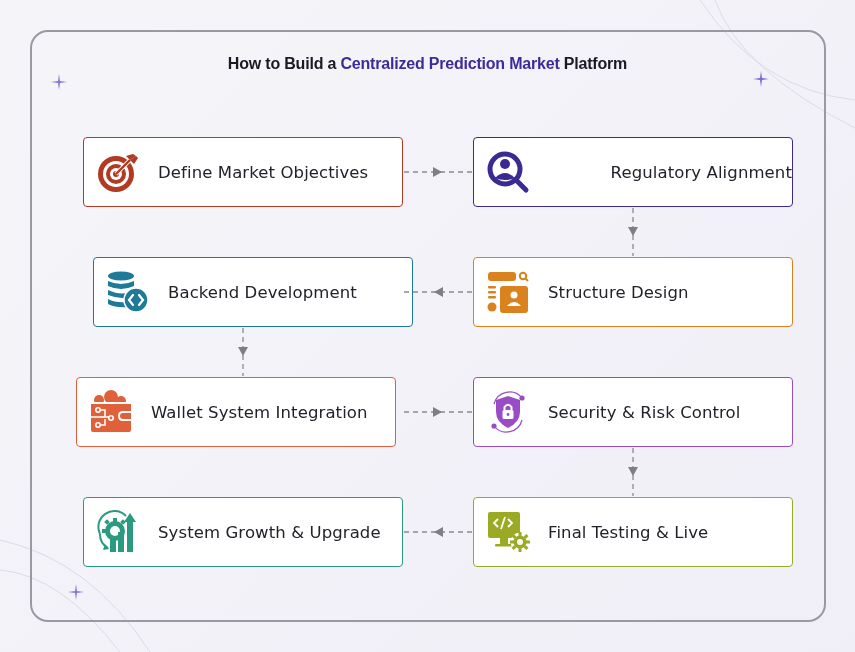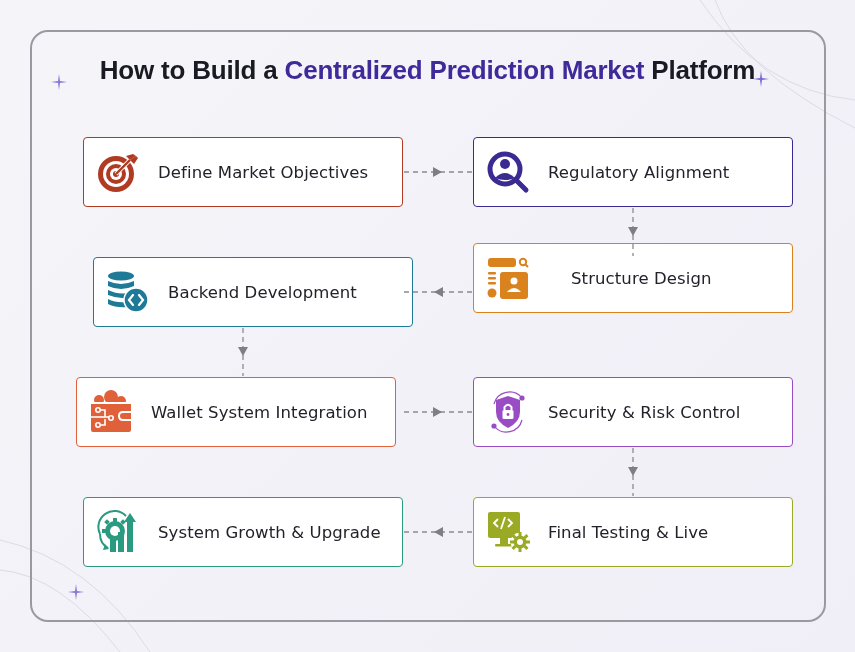--- a/index.html
+++ b/index.html
@@ -10,21 +10,21 @@
     }
     .stage { position: relative; width: 855px; height: 652px; background: linear-gradient(135deg, #f5f5f9 0%, #f2f1f8 60%, #f0eff7 100%); }
     .deco-lines { position: absolute; left: 0; top: 0; width: 855px; height: 652px; pointer-events: none; }
     .frame {
       position: absolute; left: 30px; top: 30px; width: 796px; height: 592px;
       border: 2px solid #9a99a2; border-radius: 18px;
     }
     .title {
       position: absolute; left: 0; top: 55px; width: 855px; text-align: center;
       font-family: "Liberation Sans", sans-serif;
-      font-size: 26px; font-weight: bold; color: #1a1a24; letter-spacing: -0.2px;
+      font-size: 16px; font-weight: bold; color: #1a1a24; letter-spacing: -0.2px;
     }
     .title .hl { color: #3f2a9a; }
     .card {
       position: absolute; width: 320px; height: 70px;
       background: #ffffff; border: 1.5px solid #888; border-radius: 4px;
       display: flex; align-items: center;
     }
     .card .icon { width: 44px; height: 44px; margin-left: 12px; flex: 0 0 44px; display: flex; align-items: center; justify-content: center; }
     .card .icon svg { width: 44px; height: 44px; }
     .card .label {
@@ -71,33 +71,33 @@
         <circle cx="20" cy="24" r="3" fill="#b03a22"></circle>
         <line x1="20" y1="24" x2="34" y2="10" stroke="#fff" stroke-width="4"></line>
         <line x1="20" y1="24" x2="34" y2="10" stroke="#b03a22" stroke-width="2.4"></line>
         <path d="M30 6 L34 10 L40 6 L37 4 Z" fill="#b03a22"></path>
         <path d="M34 10 L38 14 L42 8 L40 6 Z" fill="#b03a22"></path>
       </svg>
     </div>
     <span class="label">Define Market Objectives</span>
   </div>
 
-  <div class="card" style="left:473px; top:137px; border-color:#3a2a92;">
+  <div class="card" style="left:473px; top:137px; border-color:#3a2a92;justify-content:space-between;">
     <div class="icon">
       <svg viewBox="0 0 44 44">
         <circle cx="19" cy="19" r="15" fill="none" stroke="#3a2a92" stroke-width="5"></circle>
         <circle cx="19" cy="14" r="5" fill="#3a2a92"></circle>
         <path d="M9 28 Q19 18 29 28 Q19 32 9 28 Z" fill="#3a2a92"></path>
         <line x1="30" y1="30" x2="40" y2="40" stroke="#3a2a92" stroke-width="5" stroke-linecap="round"></line>
       </svg>
     </div>
     <span class="label">Regulatory Alignment</span>
   </div>
 
-  <div class="card" style="left:473px; top:243px; border-color:#d9821e;gap:23px;">
+  <div class="card" style="left:473px; top:257px; border-color:#d9821e;">
     <div class="icon">
       <svg viewBox="0 0 44 44">
         <rect x="2" y="2" width="28" height="9" rx="3" fill="#d9821e"></rect>
         <circle cx="37" cy="6" r="3.2" fill="none" stroke="#d9821e" stroke-width="2"></circle>
         <line x1="39" y1="8" x2="42" y2="11" stroke="#d9821e" stroke-width="2"></line>
         <rect x="2" y="16" width="8" height="2.5" rx="1" fill="#d9821e"></rect>
         <rect x="2" y="21" width="8" height="2.5" rx="1" fill="#d9821e"></rect>
         <rect x="2" y="26" width="8" height="2.5" rx="1" fill="#d9821e"></rect>
         <circle cx="6" cy="37" r="4.5" fill="#d9821e"></circle>
         <rect x="14" y="16" width="28" height="27" rx="3" fill="#d9821e"></rect>

